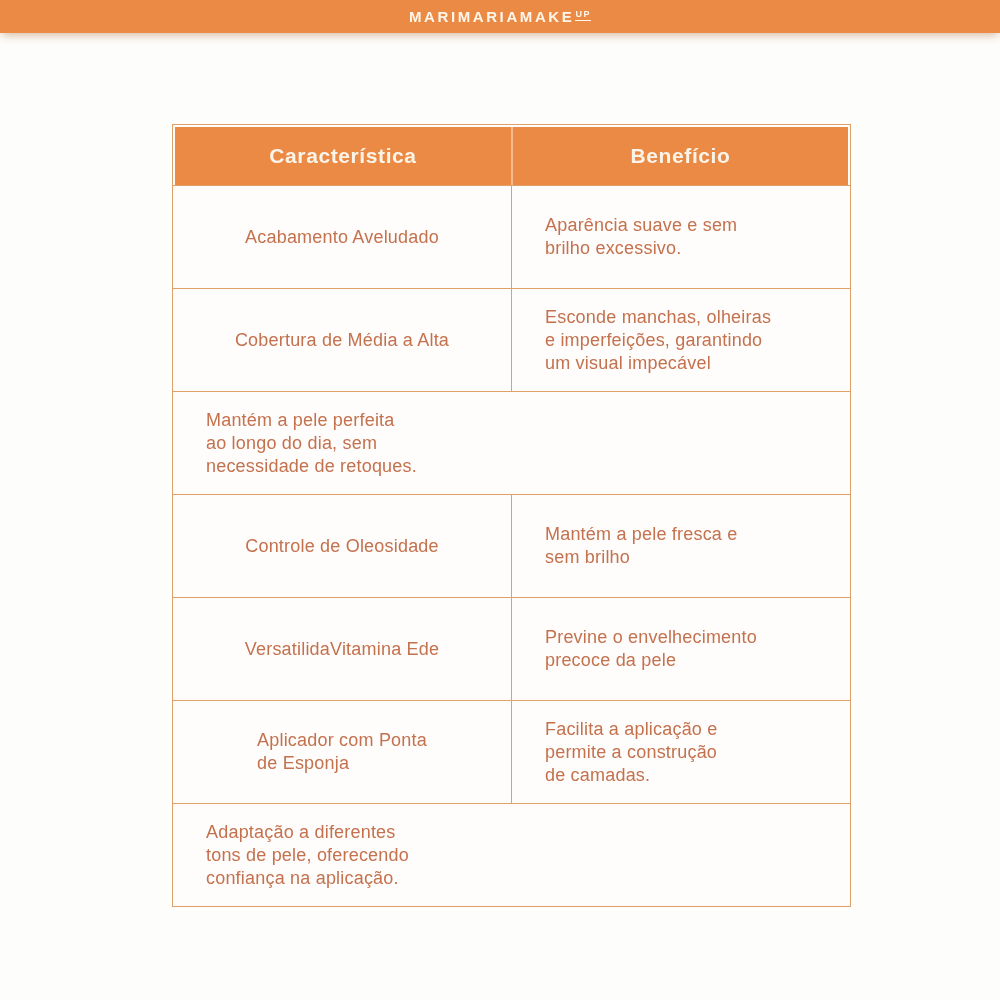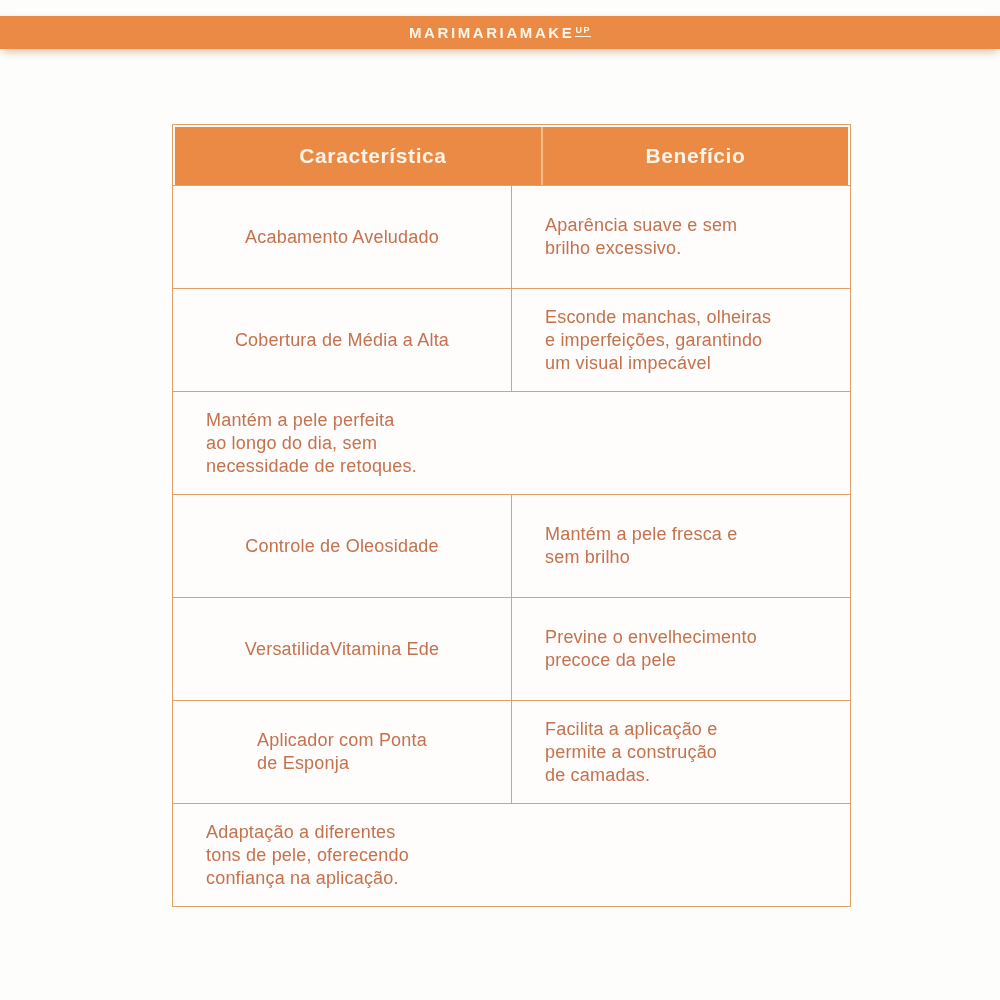--- a/index.html
+++ b/index.html
@@ -11,21 +11,21 @@
     height: 1000px;
     position: relative;
     background: #fdfdfb;
     font-family: "Liberation Sans", "DejaVu Sans", sans-serif;
     overflow: hidden;
   }
 
   
   .brand-bar {
     position: absolute;
-    left: 0; top: 16px;
+    left: 0; top: 0;
     width: 1000px;
     height: 33px;
     background: #eb8a45;
     box-shadow: 0 4px 9px -2px rgba(170, 100, 45, 0.45);
     display: flex;
     align-items: center;
     justify-content: center;
   }
   .brand-logo {
     color: #fff6ea;
@@ -66,21 +66,20 @@
     font-weight: bold;
     font-size: 21px;
     letter-spacing: 0.6px;
     display: flex;
     align-items: center;
     justify-content: center;
   }
   .header-cell.col-feature {
     flex: 0 0 336px;
     border-right: 2px solid rgba(255, 246, 234, 0.45);
-    padding-left: 30px;
   }
   .header-cell.col-benefit {
     flex: 1 1 auto;
     text-align: right;
   }
 
   .table-row {
     display: flex;
     border-top: 1px solid #e2a069;
     height: 102px;

